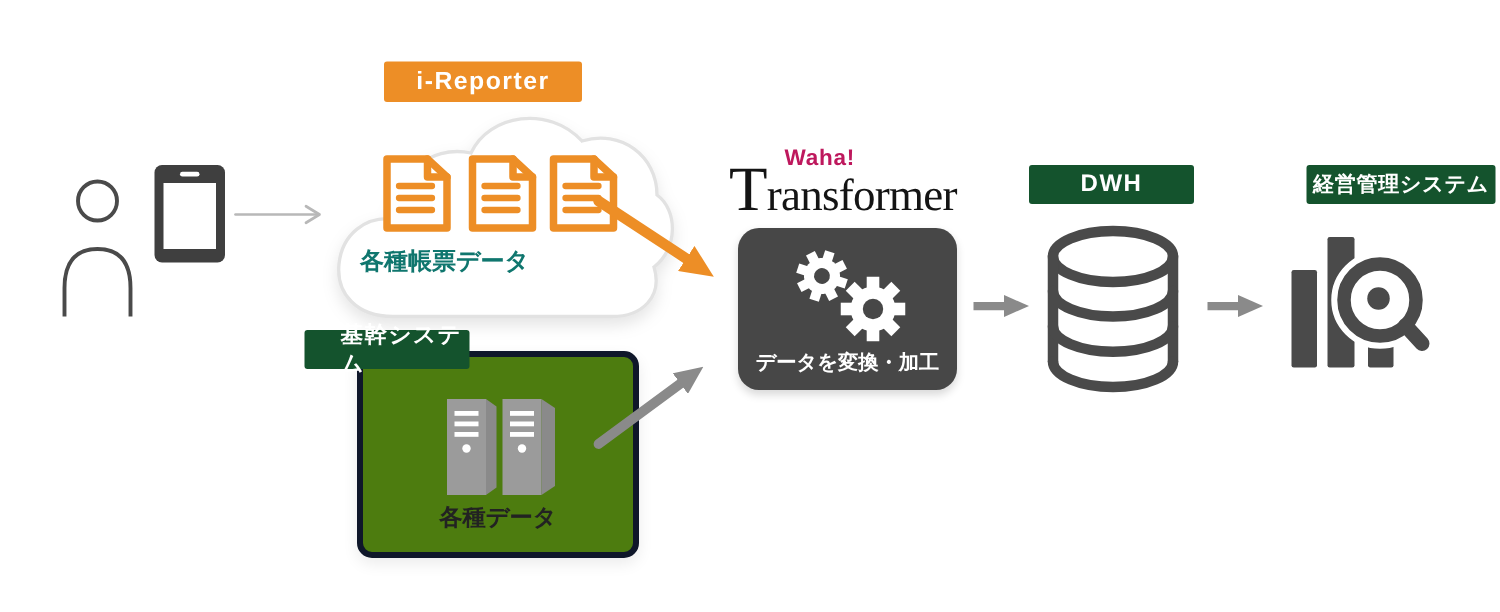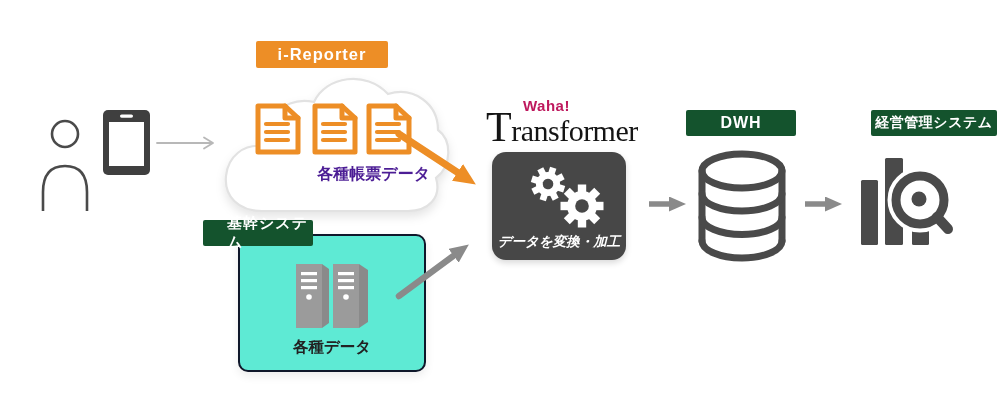--- a/index.html
+++ b/index.html
@@ -11,21 +11,21 @@
   .chip {
     background:#14532d; color:#fff; font-weight:bold;
     display:flex; align-items:center; justify-content:center;
     font-size:15px; letter-spacing:1px; border-radius:2px;
   }
   .chip-orange { background:#ED8E26;justify-content:center; }
 
   
   .cloud-svg { filter: drop-shadow(0 5px 5px rgba(0,0,0,0.10)); }
 
-  .caption-orange { color:#4c1d95; font-weight:bold; font-size:16px; text-align:right; }
+  .caption-orange { color:#0f766e; font-weight:bold; font-size:16px; text-align:left; }
   .caption-dark   { color:#222; font-weight:bold; font-size:15.5px; text-align:center; }
 
   
   .logo { width:170px; height:48px; }
   .logo-main {
     font-family:"Liberation Serif", serif; font-weight:normal; color:#141414;
     font-size:30px; line-height:1; padding-top:9px; letter-spacing:-0.5px;
   }
   .logo-main::first-letter { font-size:42px; }
   .logo-waha {
@@ -36,21 +36,21 @@
   
   .process-box {
     background:#474747; border-radius:14px;
     display:flex; flex-direction:column; align-items:center; justify-content:flex-end;
     box-shadow:0 3px 6px rgba(0,0,0,0.15);
   }
   .process-caption { color:#fff; font-weight:bold; font-size:13.5px; padding-bottom:9px; white-space:nowrap; }
 
   
   .white-box {
-    background:#5eead4; border:2px solid #0f172a; border-radius:10px;
+    background:#4d7c0f; border:4px solid #0f172a; border-radius:10px;
     box-shadow:0 4px 10px rgba(0,0,0,0.08);
   }
 </style>
 </head>
 <body>
 
 <div class="stage">
 
   <svg class="abs" style="left:38px; top:110px;" width="60" height="105" viewBox="0 0 60 105">
     <g fill="none" stroke="#4A4A4A" stroke-width="2.6">
@@ -123,21 +123,21 @@
       </marker>
     </defs>
     <line x1="9" y1="8" x2="70" y2="48" stroke="#ED8E26" stroke-width="7" stroke-linecap="round" marker-end="url(#ah-orange)"></line>
   </svg>
 
   <div class="abs logo" style="left:486px; top:97px;">
     <span class="logo-waha">Waha!</span>
     <div class="logo-main">Transformer</div>
   </div>
 
-  <div class="abs process-box" style="left:492px; top:152px; width:134px; height:108px;font-style:italic;">
+  <div class="abs process-box" style="left:492px; top:152px; width:146px; height:108px;">
     <svg width="110" height="72" viewBox="0 0 110 72" style="position:absolute; left:20px; top:6px;">
       <g fill="#fff" transform="translate(36,26) rotate(18)">
         <rect x="-3.3" y="-17" width="6.6" height="34"></rect>
         <rect x="-3.3" y="-17" width="6.6" height="34" transform="rotate(45)"></rect>
         <rect x="-3.3" y="-17" width="6.6" height="34" transform="rotate(90)"></rect>
         <rect x="-3.3" y="-17" width="6.6" height="34" transform="rotate(135)"></rect>
         <circle r="12"></circle>
         <circle r="5.3" fill="#474747"></circle>
       </g>
       <g fill="#fff" transform="translate(70,48)">

